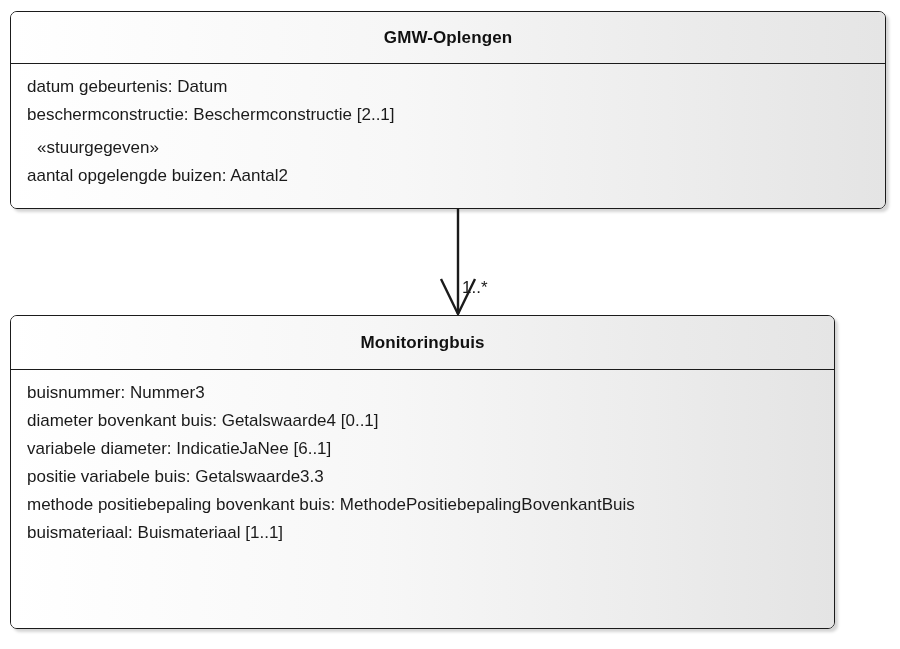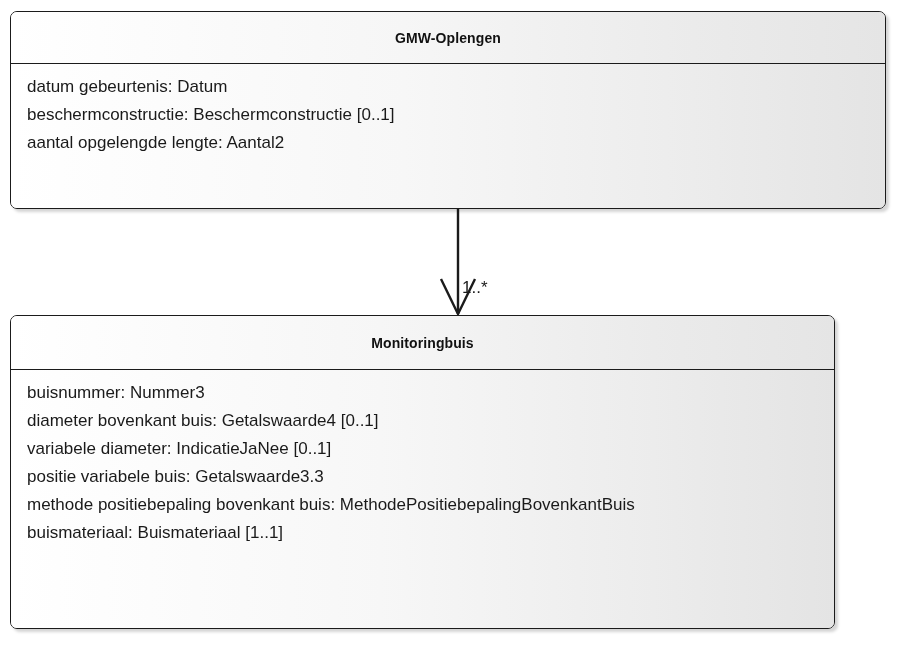--- a/index.html
+++ b/index.html
@@ -40,21 +40,21 @@
     position: relative;
     box-sizing: border-box;
     border-bottom: 1.6px solid #1b1b1b;
     display: flex;
     align-items: center;
     justify-content: center;
     background: linear-gradient(to right, #ffffff 0%, #f6f6f6 45%, #ebebeb 78%, #e5e5e5 100%);
   }
 
   .uml-title {
-    font-size: 14px;
+    font-size: 17px;
     font-weight: bold;
     letter-spacing: 0.1px;
     color: #111111;
     white-space: nowrap;
   }
 
   .uml-body {
     position: relative;
     box-sizing: border-box;
     padding: 9px 12px 10px 0;
@@ -117,39 +117,40 @@
 <body>
 
 <div id="canvas">
 
   <div class="uml-class" id="class-gmw-oplengen">
     <div class="uml-header">
       <span class="uml-title">GMW-Oplengen</span>
     </div>
     <div class="uml-body">
       <div class="attr-line">datum gebeurtenis: Datum</div>
-      <div class="attr-line">beschermconstructie: Beschermconstructie [0..1]</div>
-      <div class="attr-line">aantal opgelengde lengte: Aantal2</div>
+      <div class="attr-line">beschermconstructie: Beschermconstructie [2..1]</div>
+      <div class="attr-line stereotype">«stuurgegeven»</div>
+      <div class="attr-line">aantal opgelengde buizen: Aantal2</div>
     </div>
   </div>
 
   <svg id="association-connector" viewBox="0 0 900 649" width="900" height="649" xmlns="http://www.w3.org/2000/svg">
     <line x1="458" y1="209" x2="458" y2="314" stroke="#1b1b1b" stroke-width="2.4"></line>
     <polyline points="441,279 458,314 475,279" fill="none" stroke="#1b1b1b" stroke-width="2.4" stroke-linejoin="miter" stroke-linecap="butt"></polyline>
   </svg>
 
   <div id="multiplicity-label">1..*</div>
 
   <div class="uml-class" id="class-monitoringbuis">
     <div class="uml-header">
       <span class="uml-title">Monitoringbuis</span>
     </div>
     <div class="uml-body">
       <div class="attr-line">buisnummer: Nummer3</div>
       <div class="attr-line">diameter bovenkant buis: Getalswaarde4 [0..1]</div>
-      <div class="attr-line">variabele diameter: IndicatieJaNee [0..1]</div>
+      <div class="attr-line">variabele diameter: IndicatieJaNee [6..1]</div>
       <div class="attr-line">positie variabele buis: Getalswaarde3.3</div>
       <div class="attr-line">methode positiebepaling bovenkant buis: MethodePositiebepalingBovenkantBuis</div>
       <div class="attr-line">buismateriaal: Buismateriaal [1..1]</div>
     </div>
   </div>
 
 </div>
 
 </body></html>

